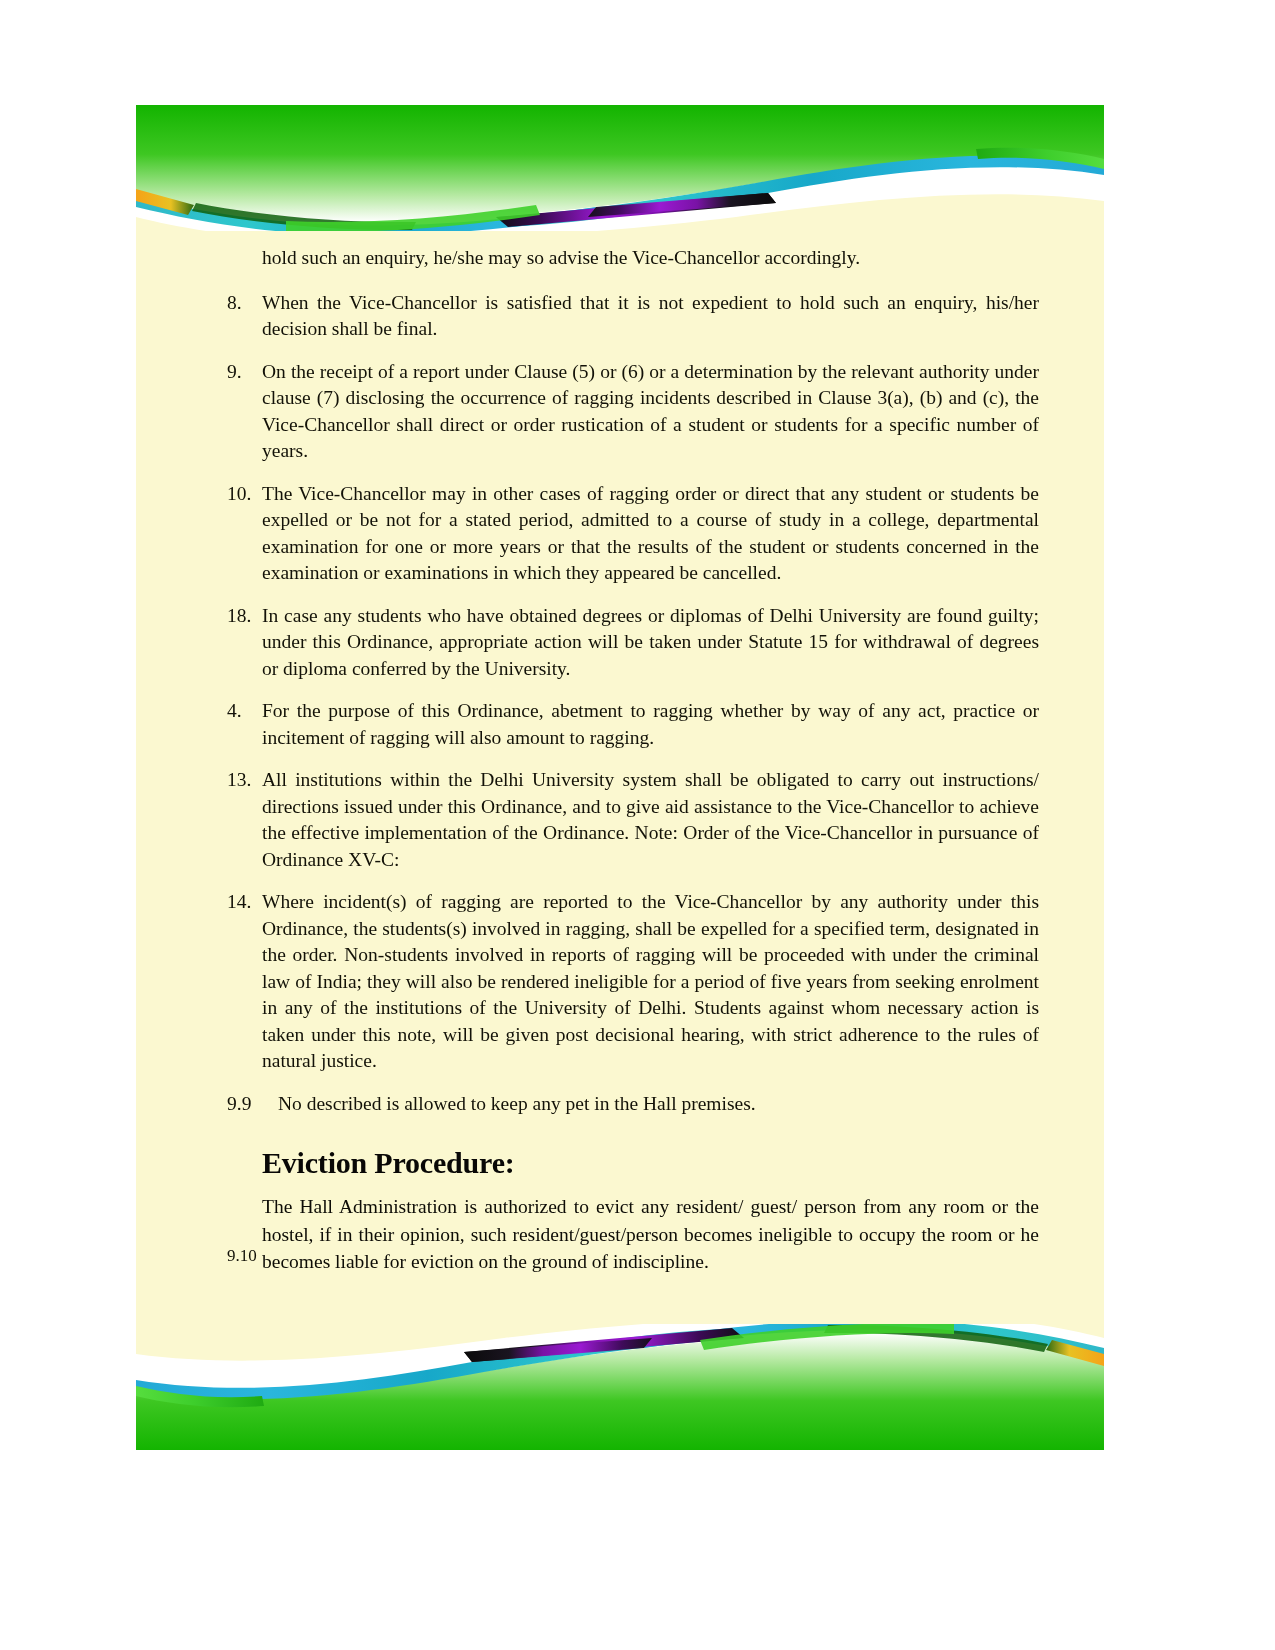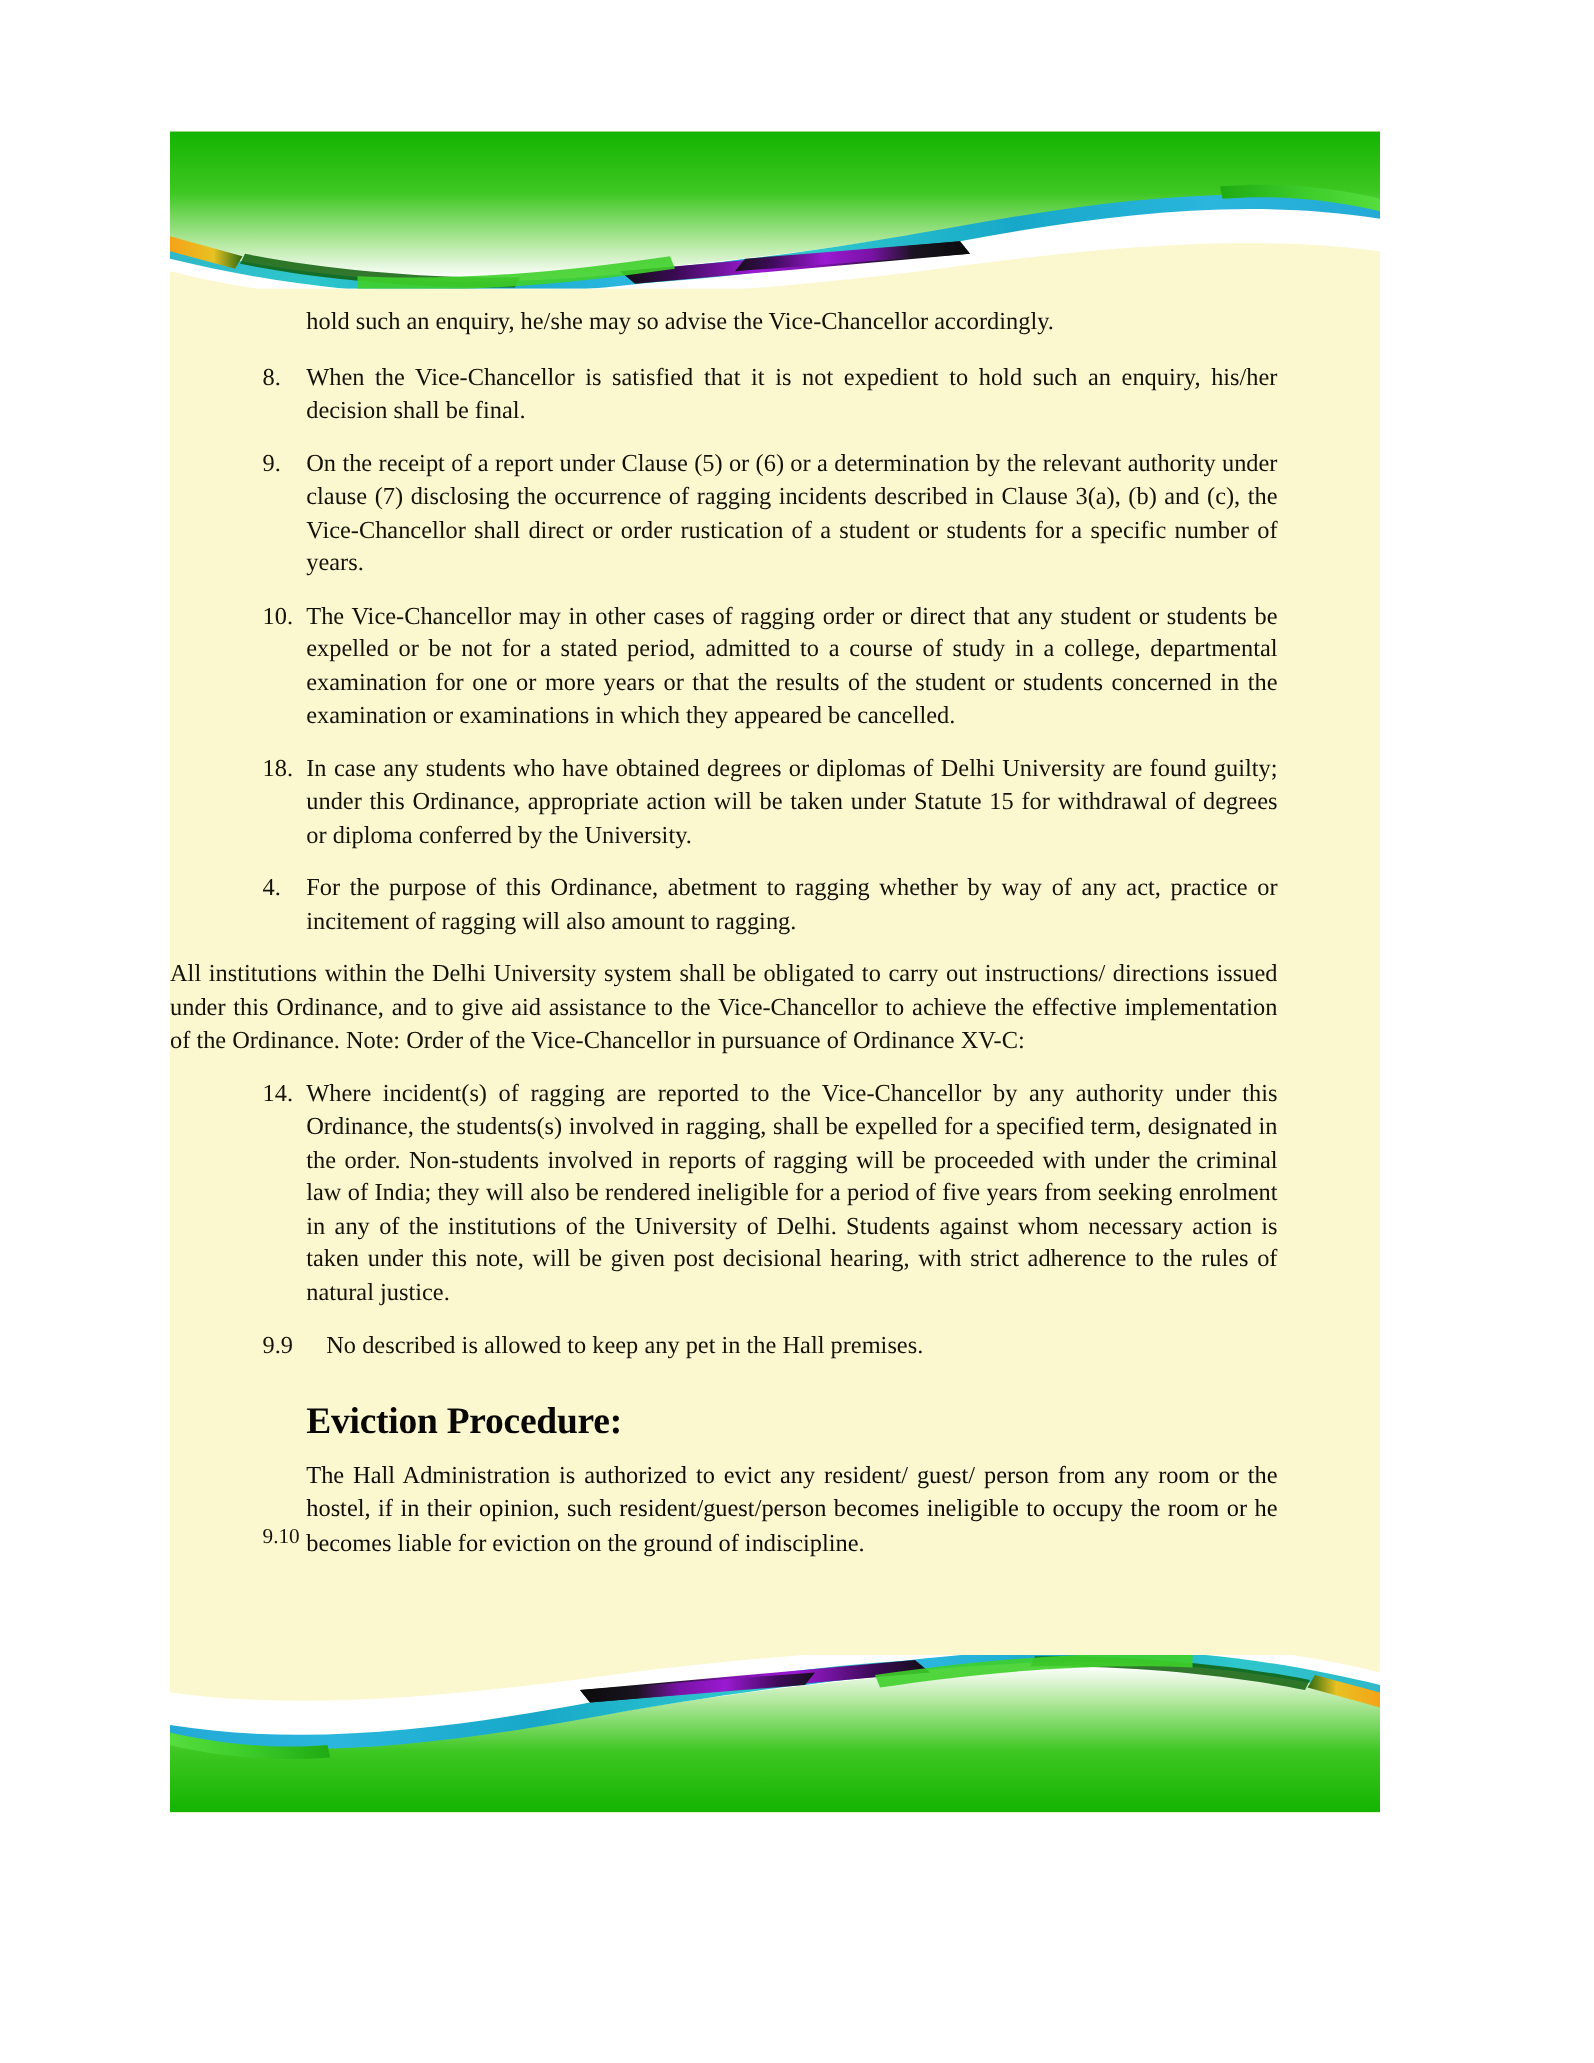--- a/index.html
+++ b/index.html
@@ -40,21 +40,21 @@
   #footer-banner {
     bottom: 0;
     height: 126px;
     transform: rotate(180deg);
   }
   .wave-svg { display: block; width: 968px; height: 126px; }
 
   
   #content {
     position: absolute;
-    left: 0;
+    left: 17px;
     top: 140px;
     width: 968px;
   }
 
   .clause-row {
     display: flex;
     margin: 0 0 16px 0;
     padding: 0;
   }
   .clause-num {
@@ -202,20 +202,21 @@
       <div class="clause-num">18.</div>
       <div class="clause-body">In case any students who have obtained degrees or diplomas of Delhi University are found guilty; under this Ordinance, appropriate action will be taken under Statute 15 for withdrawal of degrees or diploma conferred by the University.</div>
     </div>
 
     <div class="clause-row">
       <div class="clause-num">4.</div>
       <div class="clause-body">For the purpose of this Ordinance, abetment to ragging whether by way of any act, practice or incitement of ragging will also amount to ragging.</div>
     </div>
 
     <div class="clause-row">
+      <div class="clause-num">13.</div>
       <div class="clause-body">All institutions within the Delhi University system shall be obligated to carry out instructions/ directions issued under this Ordinance, and to give aid assistance to the Vice-Chancellor to achieve the effective implementation of the Ordinance. Note: Order of the Vice-Chancellor in pursuance of Ordinance XV-C:</div>
     </div>
 
     <div class="clause-row">
       <div class="clause-num">14.</div>
       <div class="clause-body">Where incident(s) of ragging are reported to the Vice-Chancellor by any authority under this Ordinance, the students(s) involved in ragging, shall be expelled for a specified term, designated in the order. Non-students involved in reports of ragging will be proceeded with under the criminal law of India; they will also be rendered ineligible for a period of five years from seeking enrolment in any of the institutions of the University of Delhi. Students against whom necessary action is taken under this note, will be given post decisional hearing, with strict adherence to the rules of natural justice.</div>
     </div>
 
     <div class="clause-row" id="row-9-9">
       <div class="clause-num">9.9</div>

